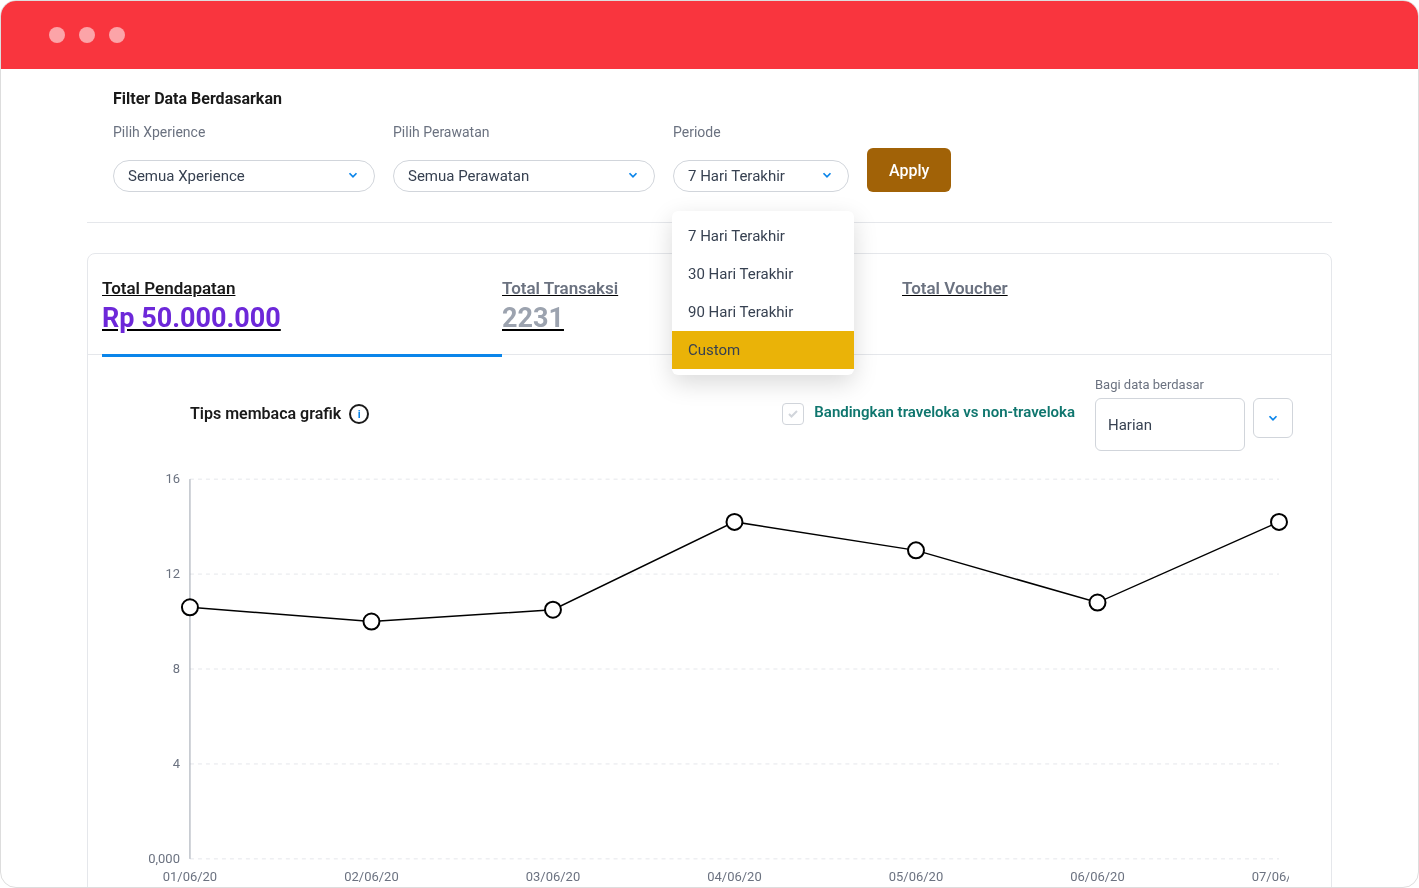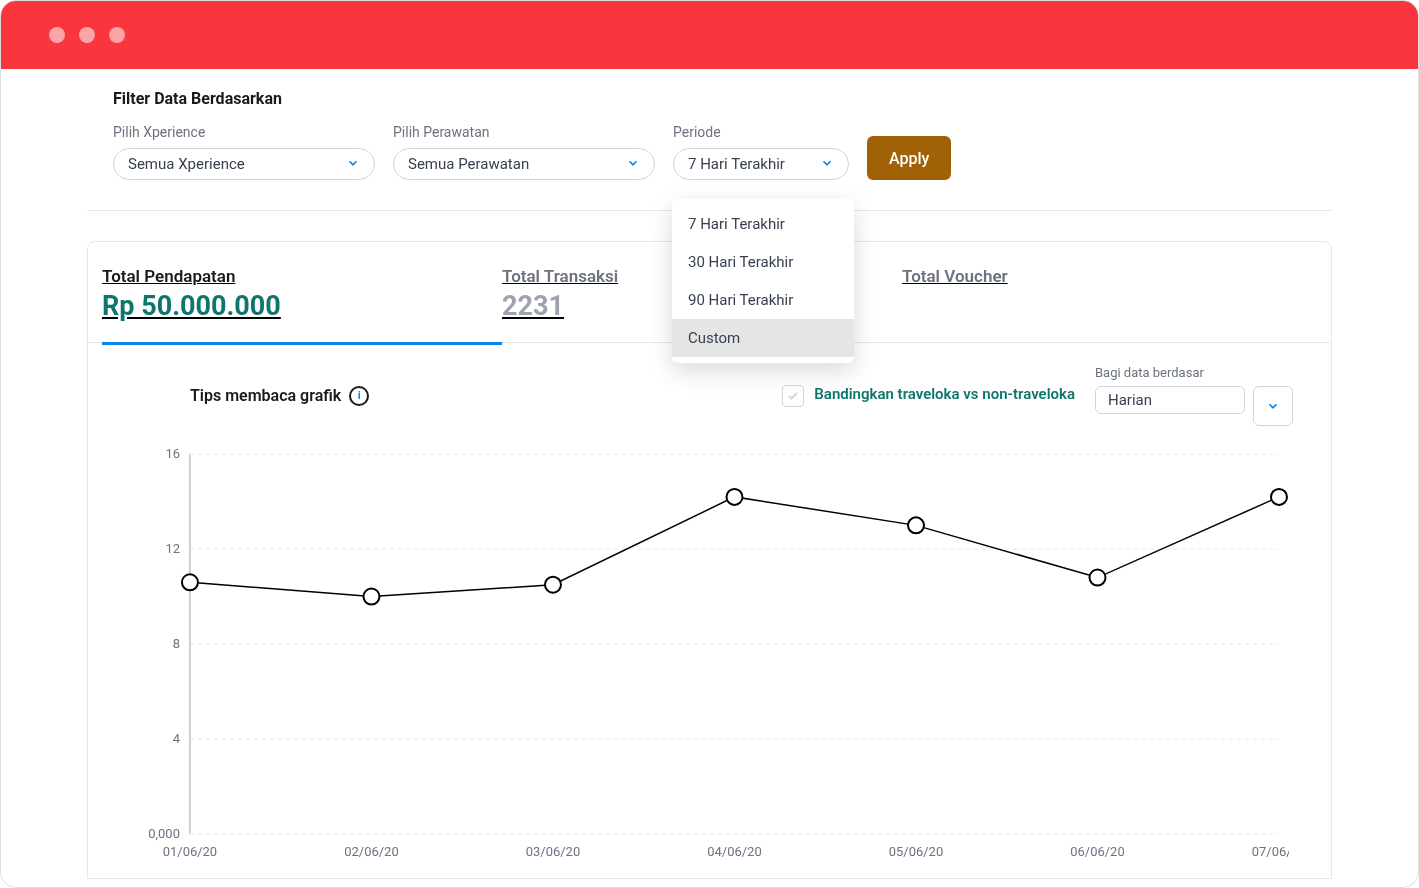--- a/index.html
+++ b/index.html
@@ -5,51 +5,51 @@
 * { margin: 0; padding: 0; box-sizing: border-box; font-family: -apple-system, BlinkMacSystemFont, "Segoe UI", Roboto, sans-serif; }
 body { background: #fff; }
 .window { width: 1419px; height: 888px; border: 1px solid #ddd; border-radius: 16px; overflow: hidden; background: #fff; position: relative; }
 .titlebar { height: 68px; background: #f9353e; display: flex; align-items: center; padding-left: 48px; gap: 14px; }
 .dot { width: 16px; height: 16px; border-radius: 50%; background: rgba(255,255,255,0.55); }
 .content { padding: 0; }
 .filter-card { margin: 0 86px; padding: 20px 26px 30px; border-bottom: 1px solid #e5e7eb; }
 .filter-title { font-size: 16px; font-weight: 700; color: #1a1a1a; margin-bottom: 16px; }
 .filter-row { display: flex; gap: 18px; align-items: flex-end; }
 .filter-col { display: flex; flex-direction: column; }
-.filter-label { font-size: 14px; color: #6b7280; margin-bottom: 8px; }
+.filter-label { font-size: 14px; color: #6b7280; margin-bottom: 20px; }
 .select { position: relative; height: 32px; border: 1px solid #d1d5db; border-radius: 16px; display: flex; align-items: center; padding: 0 14px; background: #fff; cursor: pointer; }
 .select.w1 { width: 262px; }
 .select.w2 { width: 262px; }
 .select.w3 { width: 176px; }
 .select-text { font-size: 15px; color: #374151; }
 .chev { margin-left: auto; color: #0a85ea; }
 .apply-btn { height: 44px; padding: 0 22px; background: #a16207; color: #fff; border: none; border-radius: 6px; font-size: 16px; font-weight: 500; cursor: pointer; }
 .dropdown { position: absolute; top: 50px; left: -2px; width: 182px; background: #fff; border-radius: 6px; box-shadow: 0 8px 24px rgba(0,0,0,0.15); z-index: 10; padding: 6px 0; }
 .dropdown-item { padding: 10px 16px; font-size: 15px; color: #374151; cursor: pointer; }
-.dropdown-item.hover { background: #e5e5e5; }
+.dropdown-item.hover { background: #eab308; }
 .main-card { margin: 30px 86px 0; border: 1px solid #e5e7eb; border-radius: 8px 8px 0 0; padding: 24px 0 0; }
 .tabs { display: flex; padding: 0 14px; }
 .tab { width: 400px; padding: 0 0 20px 0; cursor: pointer; text-decoration: underline; }
 .tab-label { font-size: 17px; font-weight: 600; color: #6b7280; margin-bottom: 4px; }
 .tab-value { font-size: 27px; font-weight: 700; color: #9ca3af; }
 .tab.active .tab-label { color: #1a1a1a; }
-.tab.active .tab-value { color: #0f766e; }
+.tab.active .tab-value { color: #6d28d9; }
 .tab.active { border-bottom: 3px solid #0a85ea; }
 .tab:not(.active) { border-bottom: 3px solid transparent; }
 .tabs-line { border-bottom: 1px solid #e5e7eb; margin-top: -3px; }
 .chart-controls { display: flex; align-items: center; padding: 22px 38px 0 102px; }
 .tips { display: flex; align-items: flex-start; gap: 8px; font-size: 16px; font-weight: 600; color: #1a1a1a; }
 .info-icon { width: 20px; height: 20px; border: 2px solid #1a1a1a; border-radius: 50%; display: inline-flex; align-items: center; justify-content: center; font-size: 11px; font-weight: 700; color: #0a85ea; }
 .spacer { flex: 1; }
 .compare { display: flex; align-items: flex-start; gap: 10px; font-size: 15px; font-weight: 600; color: #0f766e; margin-right: 20px; }
 .checkbox { width: 22px; height: 22px; border: 1px solid #d1d5db; border-radius: 4px; display: inline-flex; align-items: center; justify-content: center; color: #d1d5db; }
 .bagi-col { display: flex; flex-direction: column; }
 .bagi-label { font-size: 13px; color: #6b7280; margin-bottom: 6px; }
 .bagi-row { display: flex; gap: 8px; }
-.bagi-select { width: 150px; height: 28px; border: 1px solid #d1d5db; border-radius: 6px; display: flex; align-items: center; padding: 0 12px; font-size: 15px; color: #374151; }
+.bagi-select { width: 150px; height: 53px; border: 1px solid #d1d5db; border-radius: 6px; display: flex; align-items: center; padding: 0 12px; font-size: 15px; color: #374151; }
 .mini-btn { width: 40px; height: 40px; border: 1px solid #d1d5db; border-radius: 6px; display: flex; align-items: center; justify-content: center; color: #0a85ea; cursor: pointer; }
 .chart-area { padding: 18px 42px 0 42px; }
 svg.chart { width: 100%; height: 430px; }
 .ytick { font-size: 13px; fill: #6b7280; text-anchor: end; }
 .xtick { font-size: 13px; fill: #6b7280; text-anchor: middle; }
 .gridline { stroke: #e5e7eb; stroke-dasharray: 4 4; stroke-width: 1; }
 .axis { stroke: #9ca3af; stroke-width: 1; }
 </style>
 </head>
 <body>

